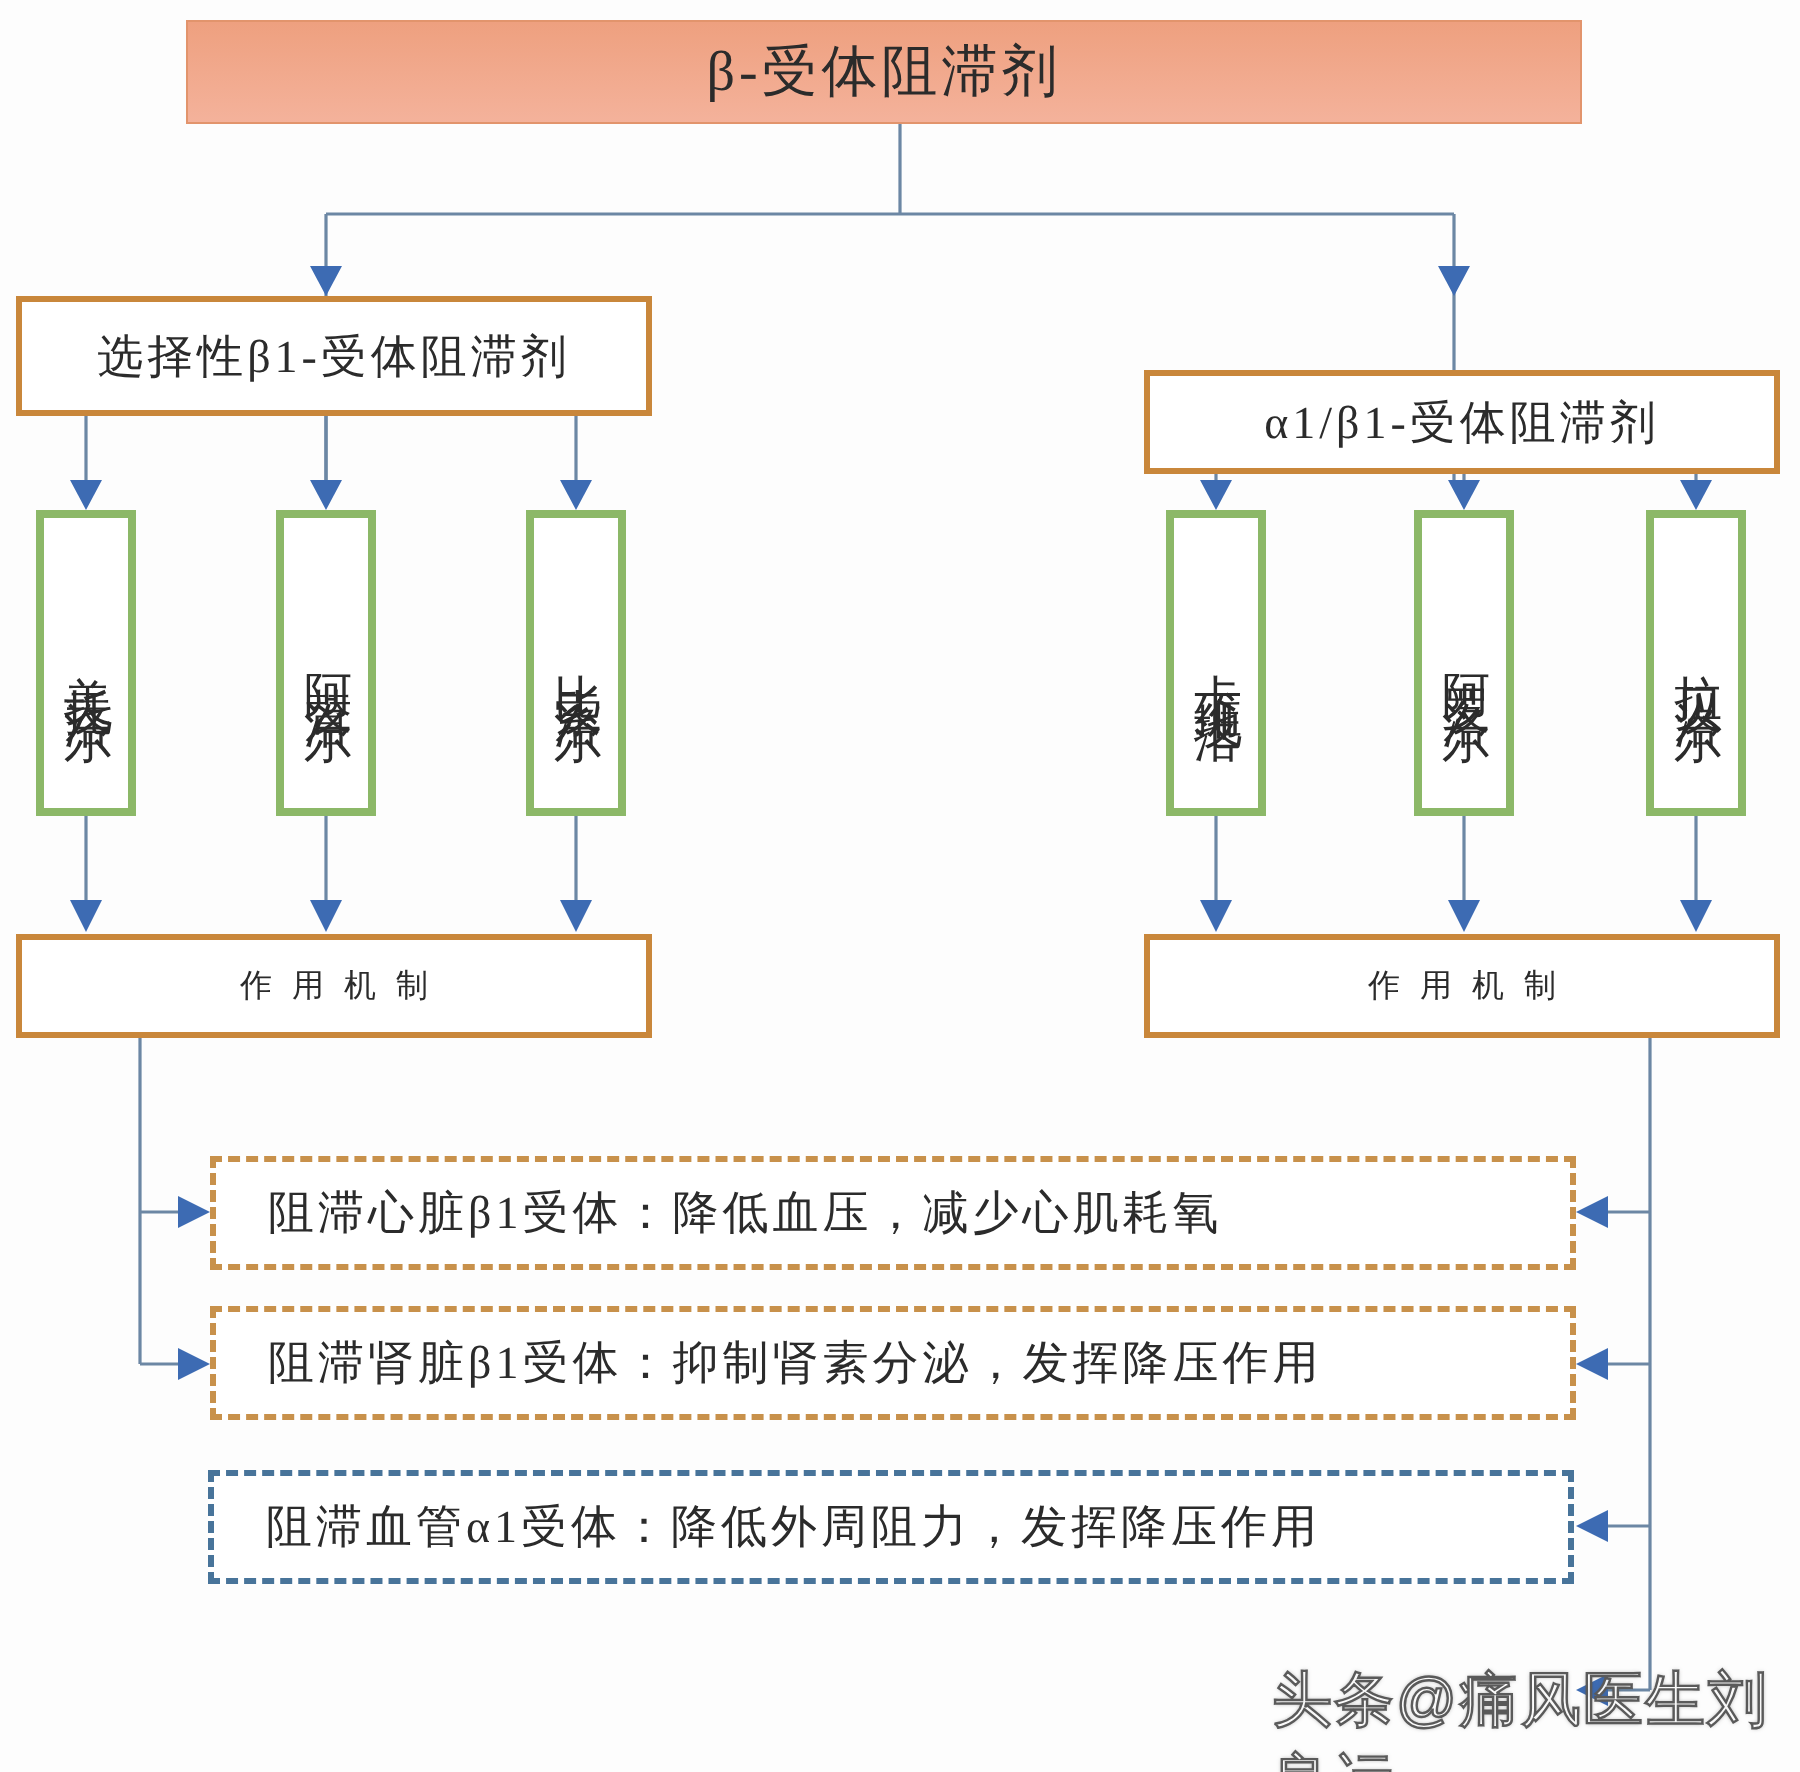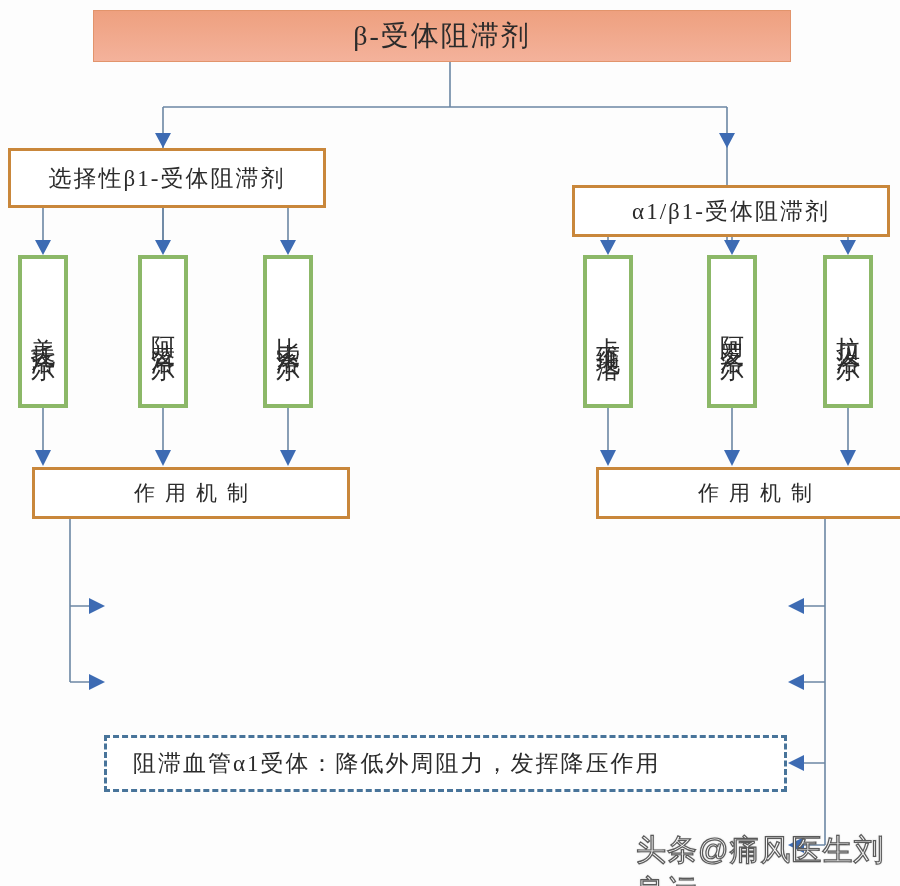--- a/index.html
+++ b/index.html
@@ -13,21 +13,21 @@
   .canvas{position:relative;width:900px;height:886px;background:var(--bg);overflow:hidden;margin:0 auto;}
   .connectors{position:absolute;left:0;top:0;z-index:0;}
   .connectors .line{stroke:var(--connector);stroke-width:1.6;fill:none;}
   .connectors .head{fill:var(--arrow);stroke:none;}
 
   .box{position:absolute;background:#fff;display:flex;align-items:center;justify-content:center;
        color:var(--text);z-index:1;box-sizing:border-box;}
   .root{background:linear-gradient(180deg,var(--root-fill-top),var(--root-fill-bottom));
         border:1px solid var(--root-edge);font-size:28px;letter-spacing:2px;align-items:center;}
   .lvl2{border:3px solid var(--orange-border);font-size:23px;letter-spacing:2px;}
-  .mechtitle{border:3px solid var(--orange-border);font-size:21px;letter-spacing:10px;text-indent:10px;margin-left:24px;}
+  .mechtitle{border:3px solid var(--orange-border);font-size:16px;letter-spacing:10px;text-indent:10px;}
   .drug{border:4px solid var(--green-border);font-size:24px;
         writing-mode:vertical-rl;text-orientation:upright;letter-spacing:7px;
         display:flex;align-items:center;justify-content:center;}
   .mrow{border:3px dashed var(--orange-dashed);font-size:23px;letter-spacing:2px;
         justify-content:flex-start;padding-left:26px;}
   .mrow.blue{border-color:var(--blue-dashed);}
   .watermark{position:absolute;z-index:2;font-size:30px;letter-spacing:1px;
         color:rgba(255,255,255,0.92);-webkit-text-stroke:1.2px #5a5a5a;
         text-shadow:0 0 2px rgba(80,80,80,0.6);font-family:"Liberation Sans","DejaVu Sans",sans-serif;}
 </style>
@@ -99,19 +99,25 @@
     <span>拉贝洛尔</span>
   </div>
 
   <div class="box mechtitle" style="left:8px;top:467px;width:318px;height:52px;">
     <span>作用机制</span>
   </div>
   <div class="box mechtitle" style="left:572px;top:467px;width:318px;height:52px;">
     <span>作用机制</span>
   </div>
 
+  <div class="box mrow" style="left:105px;top:578px;width:683px;height:57px;">
+    <span>阻滞心脏β1受体：降低血压，减少心肌耗氧</span>
+  </div>
+  <div class="box mrow" style="left:105px;top:653px;width:683px;height:57px;">
+    <span>阻滞肾脏β1受体：抑制肾素分泌，发挥降压作用</span>
+  </div>
   <div class="box mrow blue" style="left:104px;top:735px;width:683px;height:57px;">
     <span>阻滞血管α1受体：降低外周阻力，发挥降压作用</span>
   </div>
 
   <div class="watermark" style="left:636px;top:830px;">头条@痛风医生刘良运</div>
 
 </div>
 
 </body></html>

